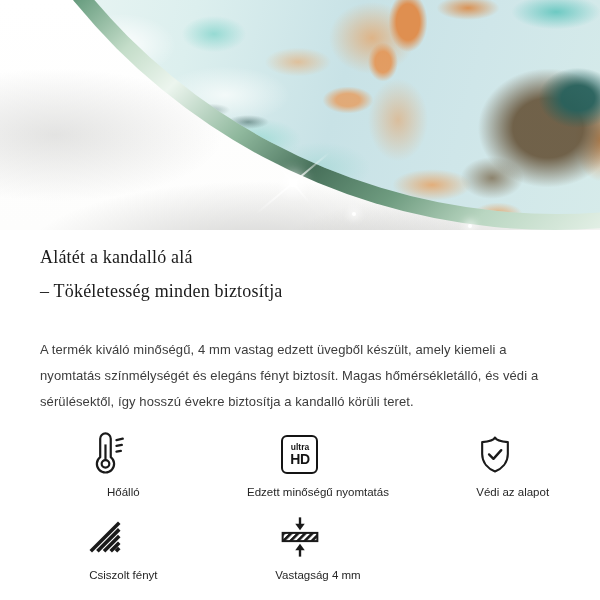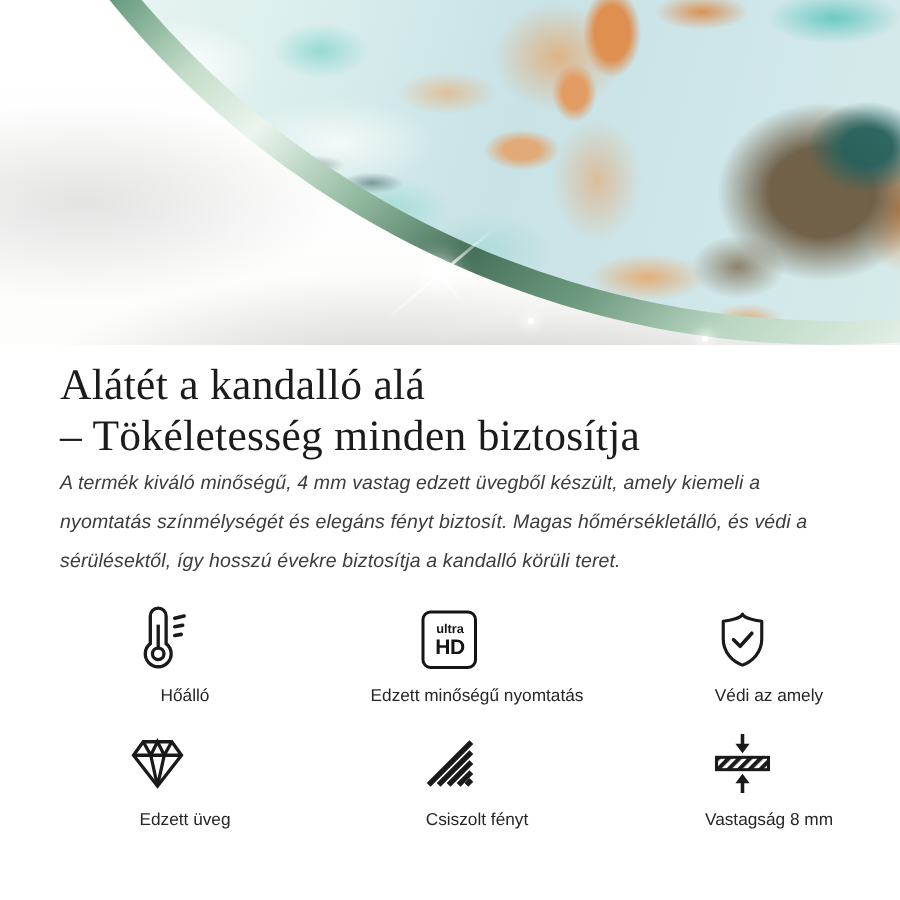--- a/index.html
+++ b/index.html
@@ -65,27 +65,27 @@
   .sparkle .ray2{left:-26px;top:-1px;width:52px;height:2px;transform:rotate(50deg);}
   .glint{position:absolute;width:4px;height:4px;border-radius:50%;background:#fff;box-shadow:0 0 8px 3px rgba(255,255,255,.9);}
   .glint2{left:352px;top:212px;}
   .glint3{left:468px;top:224px;}
 
   
   .content{padding:0 40px;}
   .title{
     margin:10px 0 0 0;
     font-family:"Liberation Serif","DejaVu Serif",serif;
-    font-weight:400;font-size:29px;line-height:34px;color:#1b1b1b;
+    font-weight:400;font-size:18px;line-height:34px;color:#1b1b1b;
     letter-spacing:.2px;
   }
   .title span{display:block;}
   .description{
-    margin:1px 0 0 0;max-width:516px;
-    font-size:13px;line-height:26px;color:#3c3c3c;letter-spacing:.1px;font-style:italic;
+    margin:29px 0 0 0;max-width:516px;
+    font-size:13px;line-height:26px;color:#3c3c3c;letter-spacing:.1px;
   }
 
   
   .features{
     display:grid;grid-template-columns:repeat(3,1fr);
     margin-top:15px;padding:0 8px;row-gap:13px;
   }
   .feature{display:flex;flex-direction:column;align-items:center;}
   .icon-slot{height:48px;display:flex;align-items:center;justify-content:center;}
   .feature-label{margin-top:7px;font-size:11.5px;line-height:15px;color:#262626;padding-left:36px;}
@@ -152,34 +152,23 @@
       <div class="feature-label">Edzett minőségű nyomtatás</div>
     </div>
 
     <div class="feature">
       <div class="icon-slot">
         <svg width="44" height="44" viewBox="0 0 48 48" fill="none" stroke="#1a1a1a" stroke-width="2.3" stroke-linejoin="round">
           <path d="M24,6 c-1.2,2.6 -8,4.6 -14,5.1 V24 c0,9.8 6.8,16.2 14,19 7.2,-2.8 14,-9.2 14,-19 V11.1 c-6,-.5 -12.8,-2.5 -14,-5.1 Z"></path>
           <path d="M17.5,24.5 L22.3,29.3 L30.8,19.8" stroke-width="2.6" stroke-linecap="round" fill="none"></path>
         </svg>
       </div>
-      <div class="feature-label">Védi az amely</div>
-    </div>
-
-    <div class="feature">
-      <div class="icon-slot">
-        <svg width="44" height="38" viewBox="0 0 44 38" fill="none" stroke="#1a1a1a" stroke-width="2.2" stroke-linejoin="miter">
-          <path d="M6,13.5 L12.5,4.5 H31.5 L38,13.5 L22,34 Z"></path>
-          <path d="M6,13.5 H38"></path>
-          <path d="M12.5,4.5 L17.5,13.5 L22,4.5 L26.5,13.5 L31.5,4.5"></path>
-          <path d="M17.5,13.5 L22,34 L26.5,13.5"></path>
-        </svg>
-      </div>
-      <div class="feature-label">Edzett üveg</div>
-    </div>
+      <div class="feature-label">Védi az alapot</div>
+    </div>
+
 
     <div class="feature">
       <div class="icon-slot">
         <svg width="38" height="38" viewBox="0 0 40 40" stroke="#1a1a1a" stroke-width="3.8" fill="none">
           <path d="M5,35 L35,5"></path>
           <path d="M12,35 L35,12"></path>
           <path d="M19,35 L35,19"></path>
           <path d="M26,35 L35,26"></path>
           <path d="M31.5,35 L35,31.5"></path>
         </svg>
@@ -195,17 +184,17 @@
               <rect width="3" height="4" fill="#1a1a1a"></rect>
             </pattern>
           </defs>
           <rect x="5" y="18.5" width="38" height="9" fill="url(#hatchPat)" stroke="#1a1a1a" stroke-width="2.2"></rect>
           <line x1="24" y1="1.5" x2="24" y2="9" stroke="#1a1a1a" stroke-width="2.6"></line>
           <polygon points="18.8,8.5 29.2,8.5 24,15.5" fill="#1a1a1a"></polygon>
           <line x1="24" y1="44.5" x2="24" y2="37" stroke="#1a1a1a" stroke-width="2.6"></line>
           <polygon points="18.8,37.5 29.2,37.5 24,30.5" fill="#1a1a1a"></polygon>
         </svg>
       </div>
-      <div class="feature-label">Vastagság 8 mm</div>
+      <div class="feature-label">Vastagság 4 mm</div>
     </div>
 
   </div>
 </div>
 
 </body></html>

